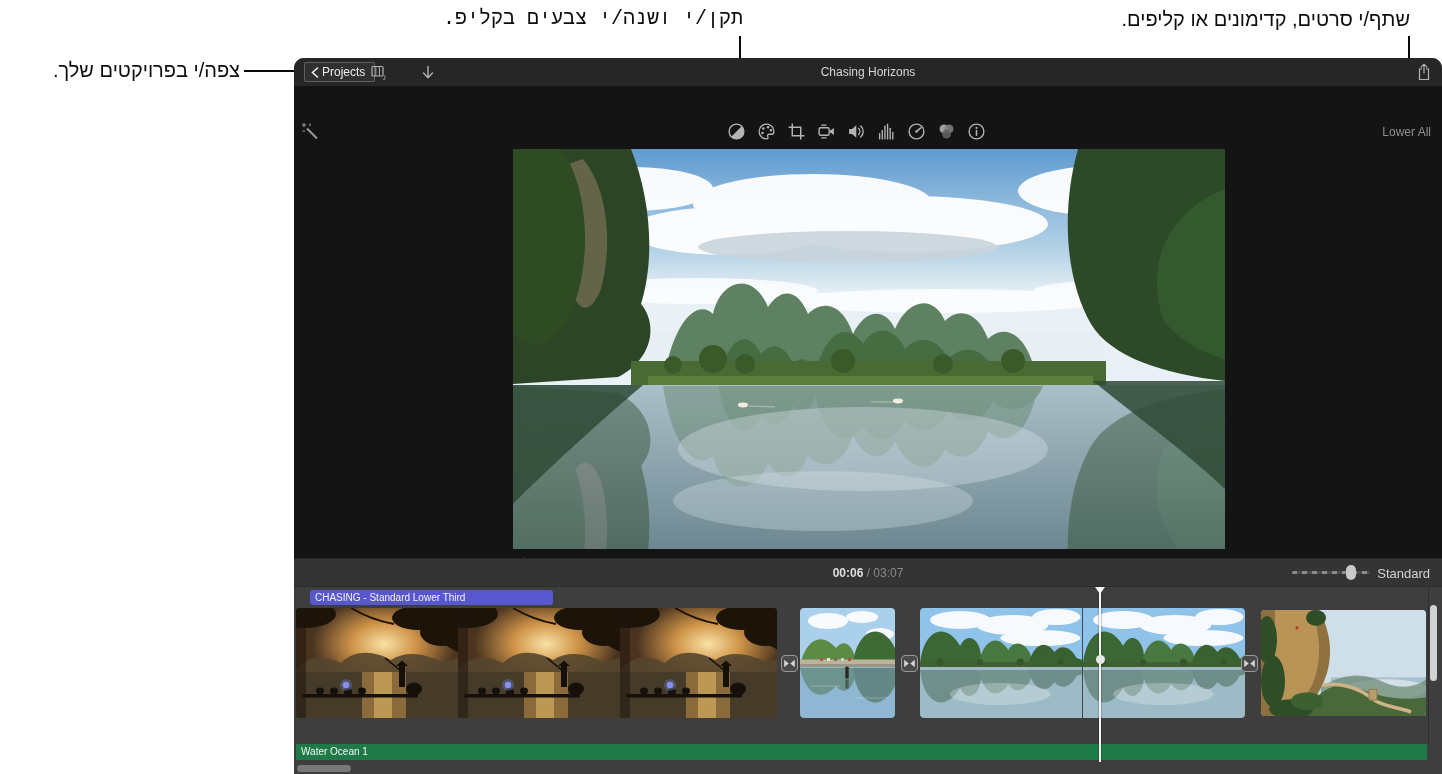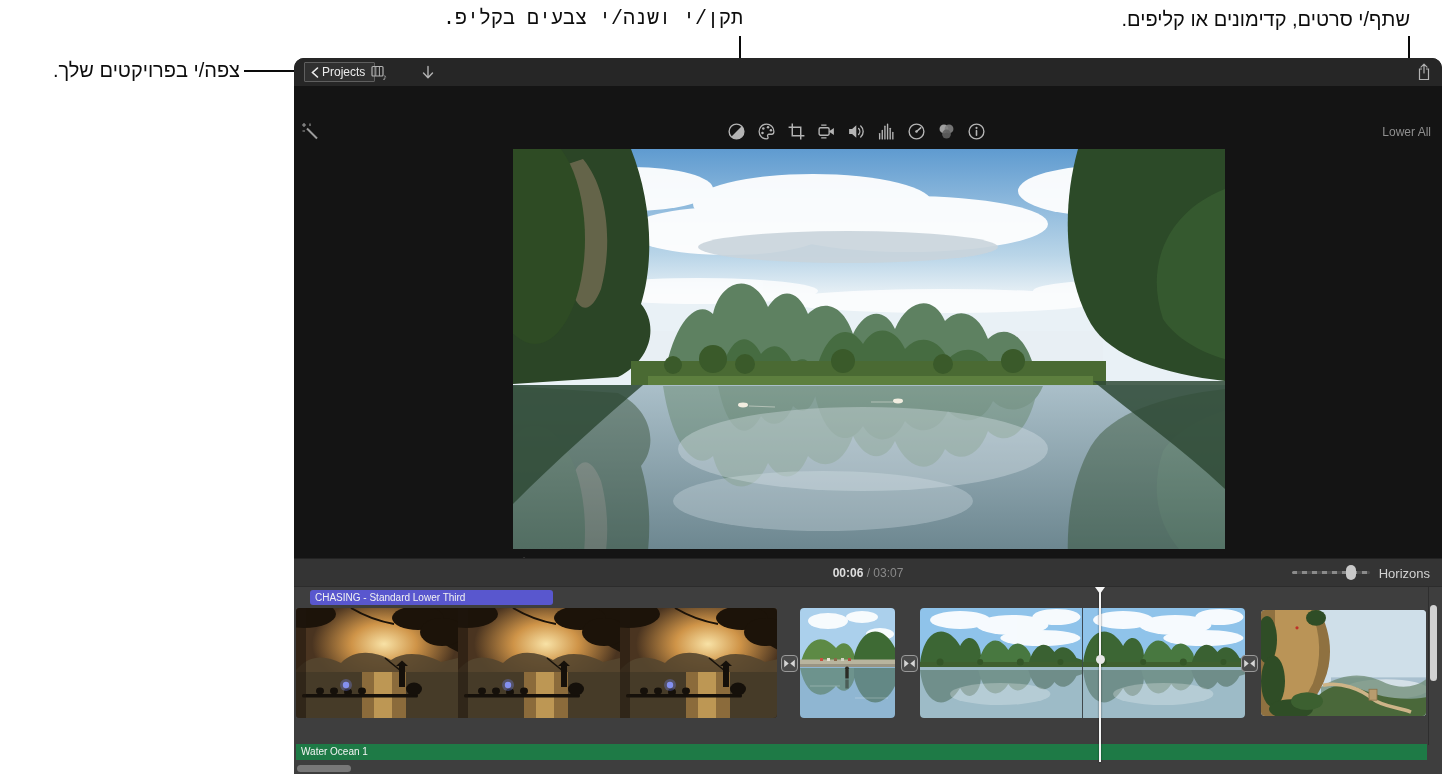--- a/index.html
+++ b/index.html
@@ -279,20 +279,21 @@
           <line x1="4.8" y1="3.5" x2="4.8" y2="13" stroke="#b2b2b2" stroke-width="1"></line>
           <line x1="8.4" y1="3.5" x2="8.4" y2="13" stroke="#b2b2b2" stroke-width="1"></line>
           <text x="11.5" y="17" font-size="9" fill="#b2b2b2">♪</text>
         </svg>
     </div>
     <div class="tb-icon" style="left:124px;">
       <svg width="14" height="15" viewBox="0 0 14 15">
           <path d="M7,1.5 V12 M2.5,8 L7,12.8 L11.5,8" stroke="#b2b2b2" stroke-width="1.4" fill="none" stroke-linecap="round" stroke-linejoin="round"></path>
         </svg>
     </div>
+    <div id="project-title">Chasing Horizons</div>
     <div class="tb-icon" style="right:8px;">
       <svg width="16" height="18" viewBox="0 0 16 18">
           <path d="M6,6 H3.5 V16.5 H12.5 V6 H10" stroke="#b2b2b2" stroke-width="1.2" fill="none"></path>
           <path d="M8,1.5 V10 M5,4.2 L8,1.2 L11,4.2" stroke="#b2b2b2" stroke-width="1.2" fill="none" stroke-linecap="round" stroke-linejoin="round"></path>
         </svg>
     </div>
   </div>
 
   <div id="viewer">
     <div id="enhance-wand" class="adj-icon">
@@ -426,21 +427,21 @@
   </div>
 
   <div id="tc-strip">
     <div id="timecode">
       <span class="cur">00:06</span>
       <span>/ 03:07</span>
     </div>
     <div id="zoom-slider">
       <div id="zoom-thumb"></div>
     </div>
-    <div id="settings-btn">Horizons</div>
+    <div id="settings-btn">Standard</div>
   </div>
 
   <div id="timeline">
     <div id="title-clip" style="background-color: rgb(89, 87, 206);">CHASING - Standard Lower Third</div>
 
     <div class="clip" style="left:2px;width:481px;">
       <svg viewBox="0 0 162 110" preserveAspectRatio="none">
           <use href="#art-sunset"></use>
         </svg>
       <svg viewBox="0 0 162 110" preserveAspectRatio="none">

